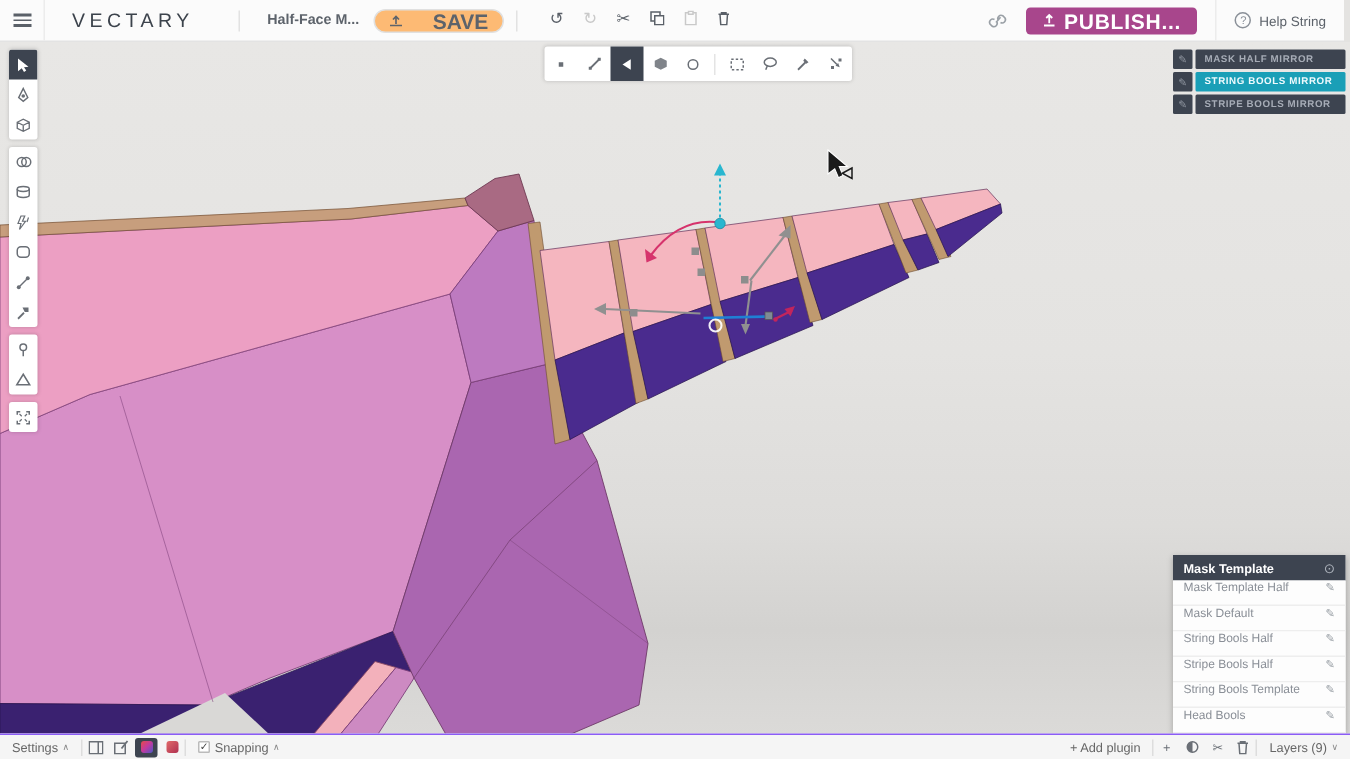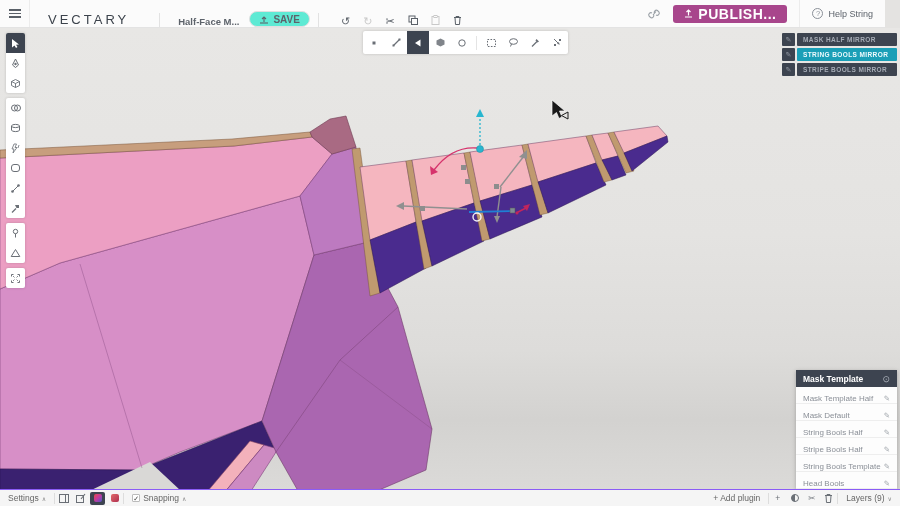--- a/index.html
+++ b/index.html
@@ -4,27 +4,27 @@
 <style>
 *{box-sizing:border-box;margin:0;padding:0}
 html,body{width:900px;height:506px;overflow:hidden}
 body{font-family:"Liberation Sans",sans-serif;color:#555}
 .app{position:relative;width:900px;height:506px;background:#e4e3e1;overflow:hidden}
 
 .viewport{position:absolute;top:28px;left:0;right:0;bottom:17px;overflow:hidden;
 background:linear-gradient(180deg,#e8e7e5 0%,#e4e3e1 45%,#dddcda 70%,#d3d2d0 85%,#dbdad8 100%)}
 .scene{position:absolute;top:-28px;left:0}
 
-.topbar{position:absolute;top:0;left:0;right:15px;height:28px;background:#fbfbfb;border-bottom:1px solid #e3e3e3;display:flex;align-items:flex-end;z-index:10}
+.topbar{position:absolute;top:0;left:0;right:4px;height:28px;background:#fbfbfb;border-bottom:1px solid #e3e3e3;display:flex;align-items:center;z-index:10}
 .hamburger{width:30px;height:100%;display:flex;flex-direction:column;justify-content:center;align-items:center;gap:2px;border-right:1px solid #ececec;cursor:pointer}
 .hamburger i{display:block;width:12px;height:1.5px;background:#5a6068}
 .brand{font-size:13px;letter-spacing:3px;color:#3c434c;font-weight:500;padding:0 22px 0 18px}
 .vsep{width:1px;height:14px;background:#e2e2e2;margin:0 8px}
 .doc-title{font-size:9.5px;color:#5d636b;font-weight:bold;margin:0 10px}
-.save-btn{display:flex;align-items:center;gap:4px;background:#5eead4;border:1px solid #e0e0e0;border-radius:10px;height:16px;padding:0 9px;font-size:10px;color:#5d636b;font-weight:bold;cursor:pointer}
+.save-btn{display:flex;align-items:center;gap:19px;background:#fdba74;border:1px solid #e0e0e0;border-radius:10px;height:16px;padding:0 9px;font-size:14px;color:#5d636b;font-weight:bold;cursor:pointer}
 .edit-icons{display:flex;align-items:center;gap:13px;margin-left:14px}
 .eicon{font-size:11px;color:#5a6068;cursor:pointer;line-height:1}
 .eicon.dis{color:#c9c9c9}
 .tb-right{margin-left:auto;display:flex;align-items:center;height:100%}
 .link-btn{margin-right:12px;cursor:pointer;display:flex}
 .publish-btn{display:flex;align-items:center;gap:5px;background:#a8468c;color:#fff;font-size:14px;font-weight:bold;letter-spacing:.5px;border-radius:3px;height:18px;padding:0 11px;cursor:pointer}
 .help-area{display:flex;align-items:center;gap:5px;border-left:1px solid #ececec;height:100%;padding:0 12px;margin-left:12px;font-size:9px;color:#5d636b;cursor:pointer}
 .qcircle{width:11px;height:11px;border:1px solid #8a9098;border-radius:50%;display:flex;align-items:center;justify-content:center;font-size:7.5px;color:#8a9098}
 
 .ltb{position:absolute;left:6px;top:33px;z-index:9;display:flex;flex-direction:column;gap:5px}
@@ -37,24 +37,24 @@
 .smode{width:22px;height:23px;display:flex;align-items:center;justify-content:center;color:#6a6f76;cursor:pointer}
 .smode.active{background:#3d4450;color:#fff}
 .selsep{width:1px;height:14px;background:#e4e4e4;margin:0 3px}
 
 .rbtns{position:absolute;top:33px;right:3px;width:115px;z-index:9;display:flex;flex-direction:column;gap:2px}
 .rrow{display:flex;gap:2px;height:13px}
 .rpencil{width:13px;background:#3d4450;color:#959ba5;display:flex;align-items:center;justify-content:center;font-size:7px;border-radius:1px;cursor:pointer}
 .rlabel{flex:1;background:#3d4450;color:#a6acb6;font-size:6.5px;font-weight:bold;letter-spacing:.4px;display:flex;align-items:center;padding-left:6px;border-radius:1px;cursor:pointer;white-space:nowrap;overflow:hidden}
 .rrow.sel .rlabel{background:#1a9fb7;color:#eefafd}
 
-.panel{position:absolute;right:3px;top:370px;width:101px;z-index:9;background:#fdfdfd;box-shadow:0 1px 4px rgba(0,0,0,.25)}
+.panel{position:absolute;right:3px;top:370px;width:115px;z-index:9;background:#fdfdfd;box-shadow:0 1px 4px rgba(0,0,0,.25)}
 .phead{height:17px;background:#3d4450;color:#fff;font-size:8.5px;font-weight:bold;display:flex;align-items:center;justify-content:space-between;padding:0 7px}
 .peye{font-size:9px;color:#aab0b9;cursor:pointer;font-weight:normal}
-.prow{height:17px;display:flex;align-items:flex-end;justify-content:space-between;padding:0 7px;font-size:8px;color:#8a8f97;border-bottom:1px solid #eeeeee;cursor:pointer;background:#fdfdfd}
+.prow{height:17px;display:flex;align-items:flex-start;justify-content:space-between;padding:0 7px;font-size:8px;color:#8a8f97;border-bottom:1px solid #eeeeee;cursor:pointer;background:#fdfdfd}
 .prow .pencil{color:#9aa0a6;font-size:7.5px}
 
 .bbar{position:absolute;left:0;right:0;bottom:0;height:17px;background:#f5f5f5;border-top:1px solid #8b5cf6;display:flex;align-items:center;justify-content:space-between;z-index:10;font-size:8.5px;color:#666}
 .bleft,.bright{display:flex;align-items:center;height:100%}
 .bitem{display:flex;align-items:center;gap:3px;padding:0 8px;height:100%;cursor:pointer}
 .chev{font-size:6px;color:#888}
 .bsep{width:1px;height:11px;background:#ddd}
 .bicon{width:15px;height:13px;display:flex;align-items:center;justify-content:center;margin:0 1px;border-radius:2px;cursor:pointer;color:#6a6f76}
 .bicon.active{background:#3d4450}
 .mat1{width:8px;height:8px;border-radius:2px;background:linear-gradient(135deg,#e84a4a 0%,#c03aa0 50%,#4a58c8 100%)}

